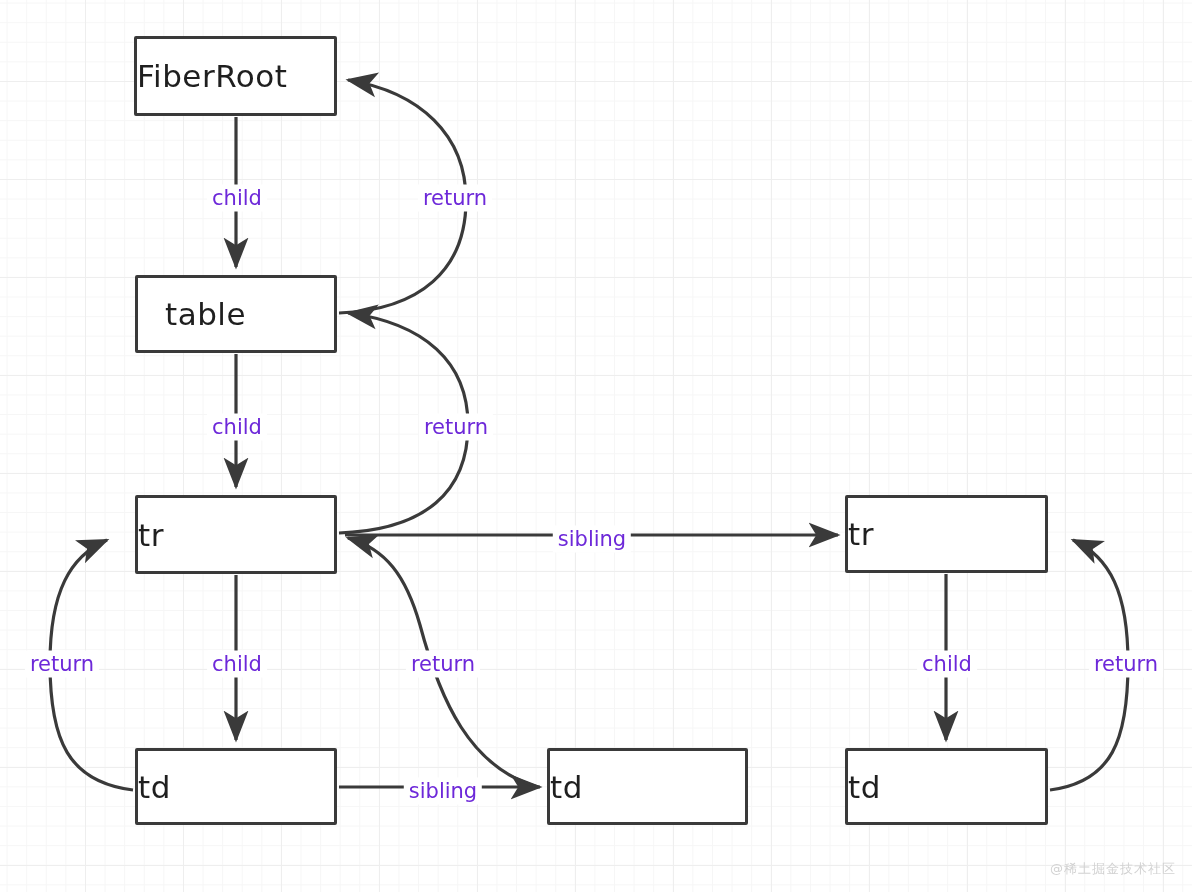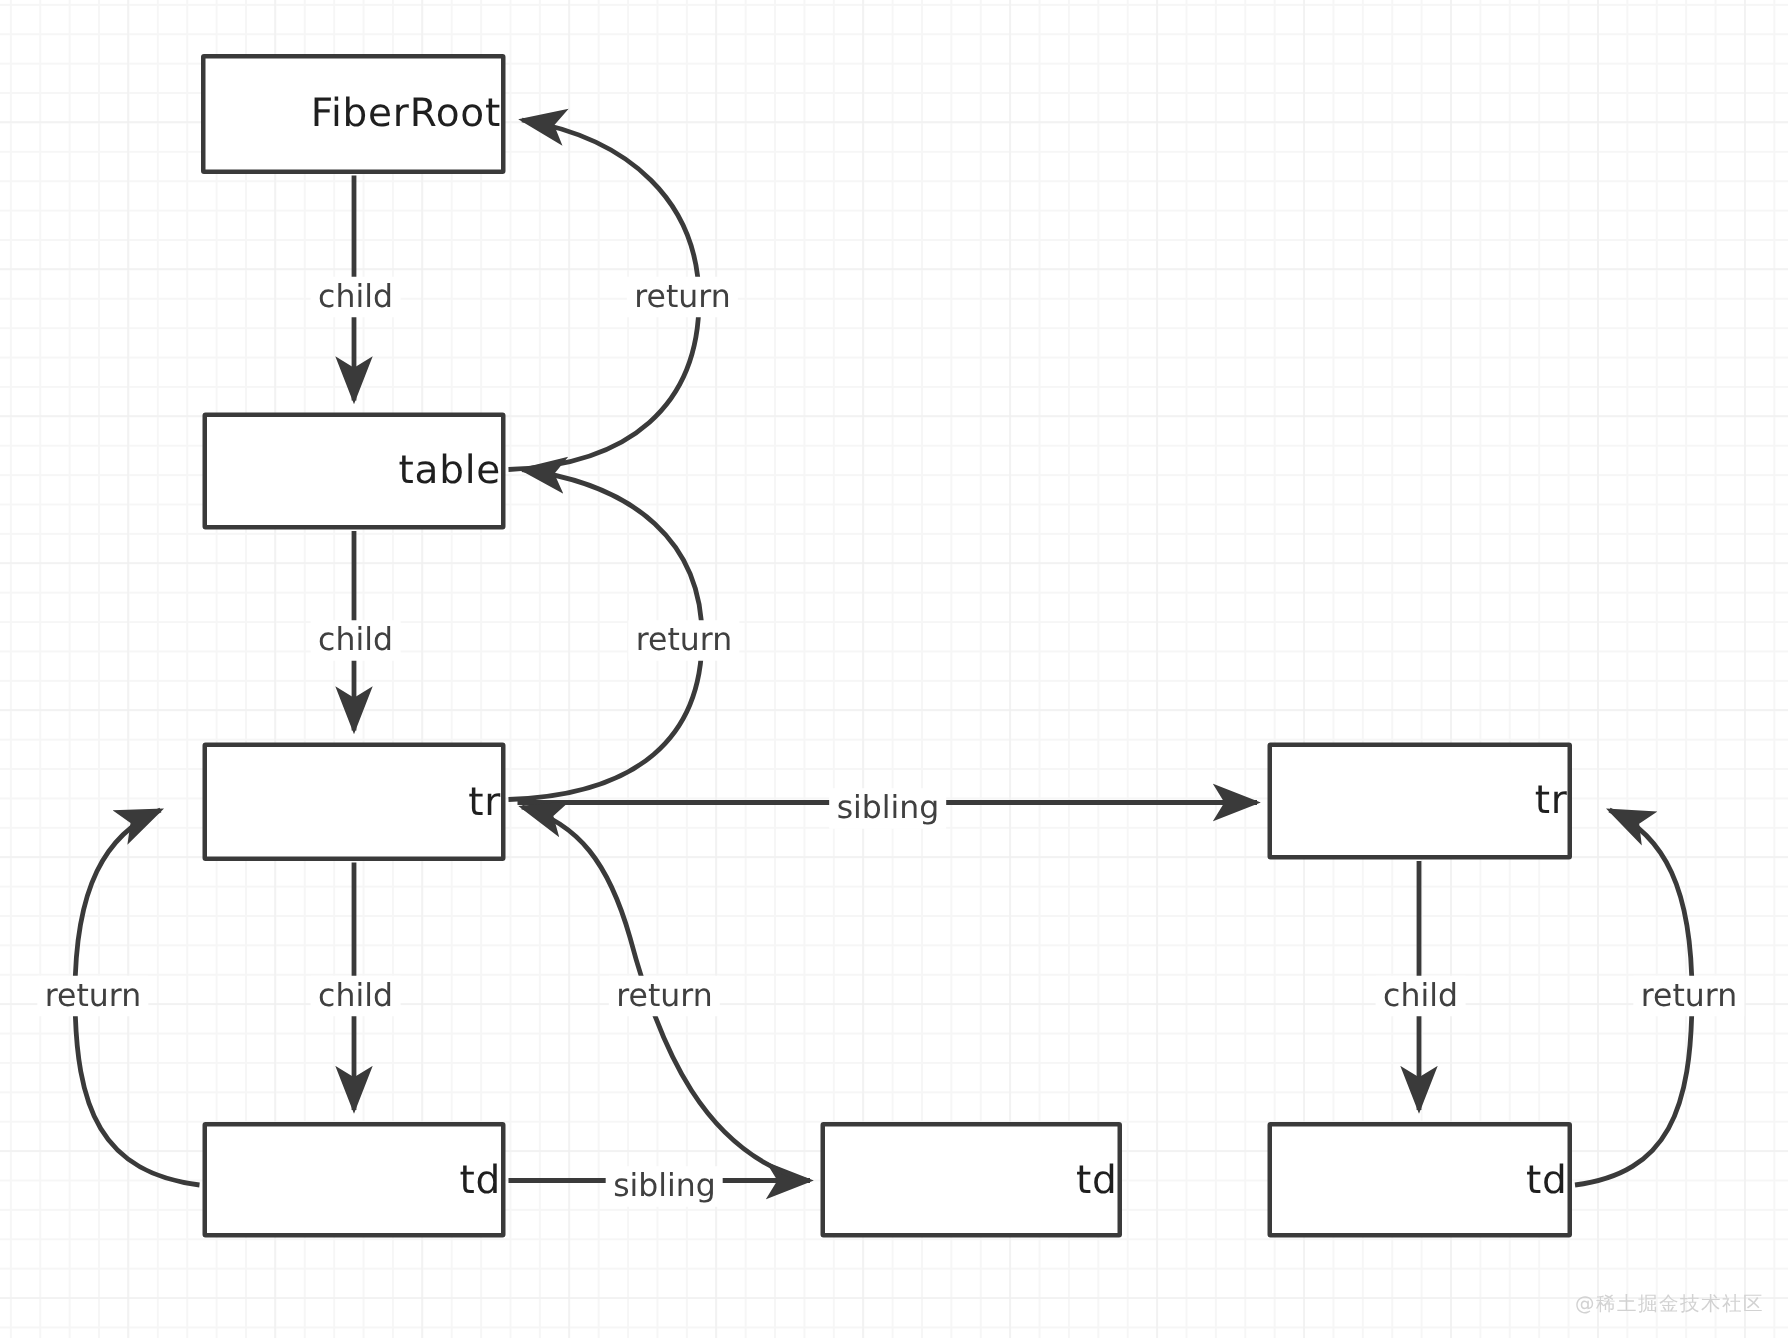--- a/index.html
+++ b/index.html
@@ -30,30 +30,30 @@
     pointer-events: none;
   }
   .node {
     position: absolute;
     box-sizing: border-box;
     background: #ffffff;
     border: 3px solid #3a3a3a;
     border-radius: 2px;
     display: flex;
     align-items: center;
-    justify-content: flex-end;
+    justify-content: flex-start;
     color: #1f1f1f;
-    font-size: 26px;
+    font-size: 31px;
     letter-spacing: 0.5px;
     z-index: 3;
   }
   .edge-label {
     position: absolute;
     background: #ffffff;
-    color: #404040;
+    color: #6d28d9;
     font-size: 21px;
     line-height: 1;
     padding: 3px 5px;
     white-space: nowrap;
     transform: translate(-50%, -50%);
     z-index: 4;
   }
   .watermark {
     position: absolute;
     right: 16px;
@@ -110,21 +110,21 @@
 
        tr2 (right loop) --&gt;
       <path d="M1050,790 C1112,782 1128,740 1128,663 C1128,593 1110,557 1073,540" marker-end="url(#ah)"></path>
     </g>
   </svg>
 
   <div class="node" style="left:134px; top:36px; width:203px; height:80px;">
     <span>FiberRoot</span>
   </div>
 
-  <div class="node" style="left:135px; top:275px; width:202px; height:78px;">
+  <div class="node" style="left:135px; top:275px; width:202px; height:78px;padding-left:27px;">
     <span>table</span>
   </div>
 
   <div class="node" style="left:135px; top:495px; width:202px; height:79px;">
     <span>tr</span>
   </div>
 
   <div class="node" style="left:135px; top:748px; width:202px; height:77px;">
     <span>td</span>
   </div>

